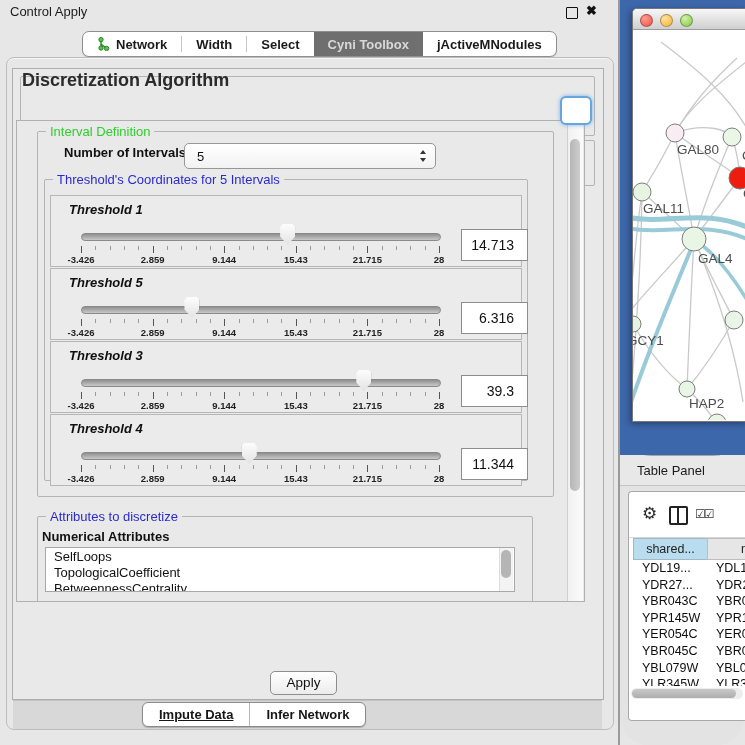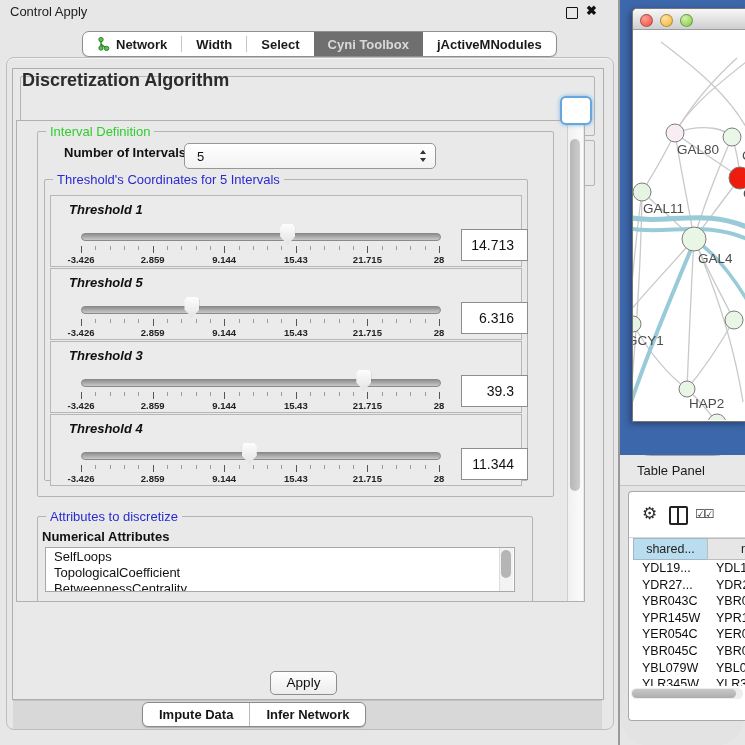--- a/index.html
+++ b/index.html
@@ -83,21 +83,21 @@
   .attr-item{font-size:13px;color:#111;padding-left:8px;height:16px;line-height:16px;}
   #lscroll{position:absolute;right:1px;top:0;width:13px;height:100%;background:#f3f3f3;border-left:1px solid #ddd;}
   #lthumb{position:absolute;left:1px;top:2px;width:10px;height:28px;background:#b5b5b5;border-radius:5px;}
   
   #apply-btn{position:absolute;left:270px;top:671px;width:65px;height:22px;background:linear-gradient(#ffffff,#ececec);
              border:1px solid #8d8d8d;border-radius:5px;font-size:13.5px;color:#111;text-align:center;line-height:21px;}
   #btm-strip{position:absolute;left:13px;top:700px;width:589px;height:28px;background:#d8d8d8;border-top:1px solid #c2c2c2;}
   #btabs{position:absolute;left:142px;top:702px;height:23px;display:flex;background:#fff;border:1px solid #8a8a8a;
          border-radius:6px;overflow:hidden;box-shadow:0 1px 1px rgba(0,0,0,.2);}
   .btab{display:flex;align-items:center;padding:0 16px;font-size:13px;font-weight:bold;color:#161616;border-left:1px solid #b9b9b9;}
-  .btab:first-child{border-left:none;}
+  .btab:first-child{border-left:none;text-decoration:underline;}
   .btab.sel{background:#6f6f6f;color:#d6d6d6;border-left:none;}
   
   #desktop{position:absolute;left:620px;top:0;width:125px;height:455px;background:#3d67ab;}
   #netwin{position:absolute;left:12px;top:8px;width:115px;height:412px;background:#fff;
           border:1px solid #777;border-radius:5px 5px 0 0;box-shadow:-2px 2px 6px rgba(0,0,0,.35);}
   #netbar{position:absolute;left:0;top:0;width:100%;height:20px;border-radius:4px 4px 0 0;
           background:linear-gradient(#f7f7f7,#cfcfcf);border-bottom:1px solid #9d9d9d;}
   .light{position:absolute;top:4.5px;width:11px;height:11px;border-radius:50%;border:0.5px solid rgba(0,0,0,.3);}
   #lt-red{left:7px;background:radial-gradient(circle at 35% 30%,#ff9d93,#ef4e42);}
   #lt-yel{left:27px;background:radial-gradient(circle at 35% 30%,#ffe3a0,#f5b32e);}

